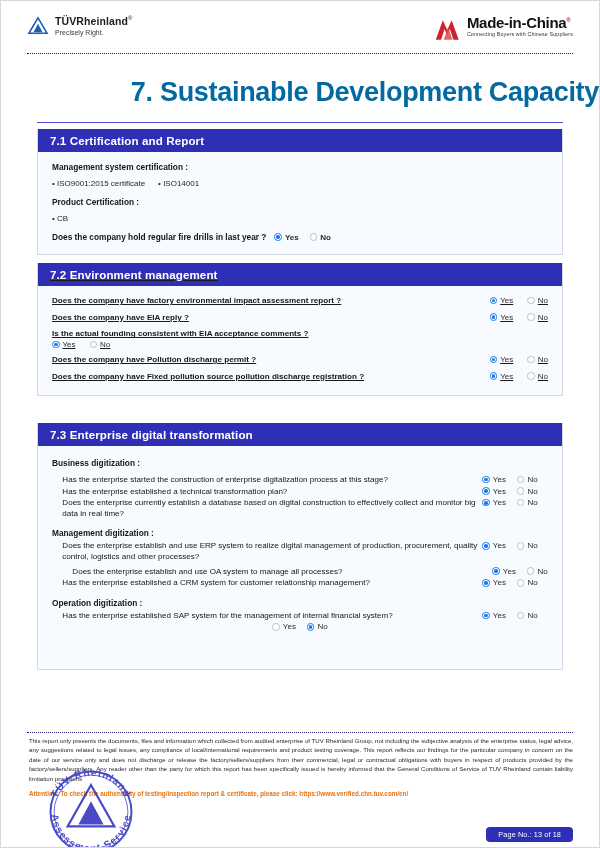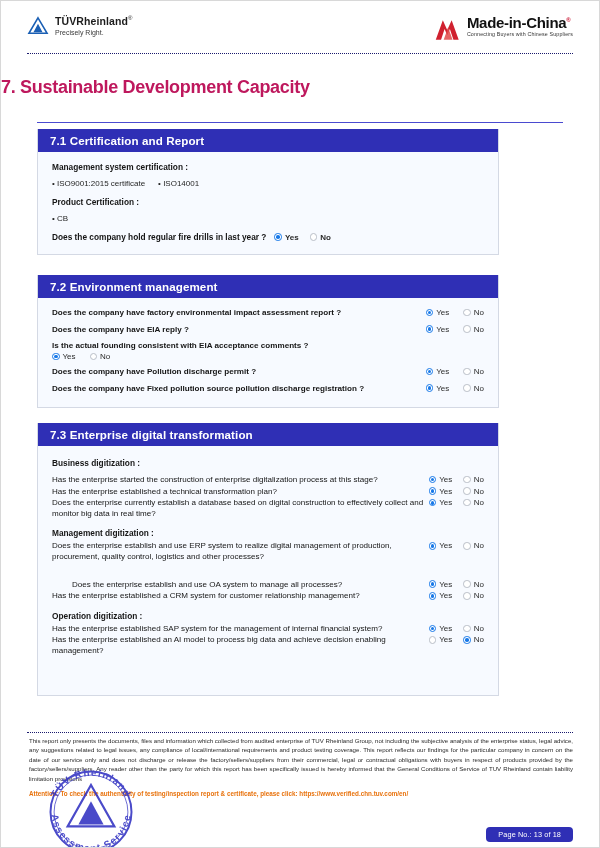--- a/index.html
+++ b/index.html
@@ -60,37 +60,37 @@
   .header-rule {
     position: absolute;
     top: 52px; left: 26px; right: 26px;
     border-top: 1.4px dotted #1a1a6e;
   }
 
   
   .doc-title {
     position: absolute;
     top: 76px; left: 0; right: 0;
-    text-align: left;
-    font-size: 18px;
+    text-align: right;
+    font-size: 27px;
     font-weight: bold;
     letter-spacing: -.3px;
-    color: #be185d;
+    color: #0369a1;
   }
   .title-rule {
     position: absolute;
     top: 121px; left: 36px; right: 36px;
     border-top: 1.5px solid #4a4ad0;
   }
 
   
   .section {
     position: absolute;
     left: 36px;
-    width: 462px;
+    width: 526px;
     box-sizing: border-box;
     background: #f7faff;
     border: 1px solid #d4d9e4;
     border-top: none;
   }
   .section-head {
     background: #2f2fb5;
     color: #ffffff;
     font-size: 11.6px;
     font-weight: bold;
@@ -261,21 +261,21 @@
             </span>
           <span class="opt">
               <span class="dot"></span>
               <span>No</span>
             </span>
         </span>
       </div>
     </div>
   </div>
 
-  <div class="section" style="top:274px;">
+  <div class="section" style="top:262px;text-decoration:underline;">
     <div class="section-head">7.2 Environment management</div>
     <div class="section-body" style="padding-bottom:13px;">
 
       <div class="q-row bold">
         <span class="q-text">Does the company have factory environmental impact assessment report ?</span>
         <span class="radio-group wide">
           <span class="opt">
               <span class="dot on"></span>
               <span>Yes</span>
             </span>
@@ -402,21 +402,21 @@
             <span class="opt">
                 <span class="dot on"></span>
                 <span>Yes</span>
               </span>
             <span class="opt">
                 <span class="dot"></span>
                 <span>No</span>
               </span>
           </span>
         </div>
-        <div class="q-row" style="margin-top:17px;padding-left:20px;">
+        <div class="q-row" style="margin-top:4px;padding-left:20px;">
           <span class="q-text narrow">Does the enterprise establish and use OA system to manage all processes?</span>
           <span class="radio-group">
             <span class="opt">
                 <span class="dot on"></span>
                 <span>Yes</span>
               </span>
             <span class="opt">
                 <span class="dot"></span>
                 <span>No</span>
               </span>
@@ -448,21 +448,20 @@
                 <span class="dot on"></span>
                 <span>Yes</span>
               </span>
             <span class="opt">
                 <span class="dot"></span>
                 <span>No</span>
               </span>
           </span>
         </div>
         <div class="q-row">
-          <span class="q-text narrow">Has the enterprise established an AI model to process big data and achieve decision enabling management?</span>
           <span class="radio-group">
             <span class="opt">
                 <span class="dot"></span>
                 <span>Yes</span>
               </span>
             <span class="opt">
                 <span class="dot on"></span>
                 <span>No</span>
               </span>
           </span>

